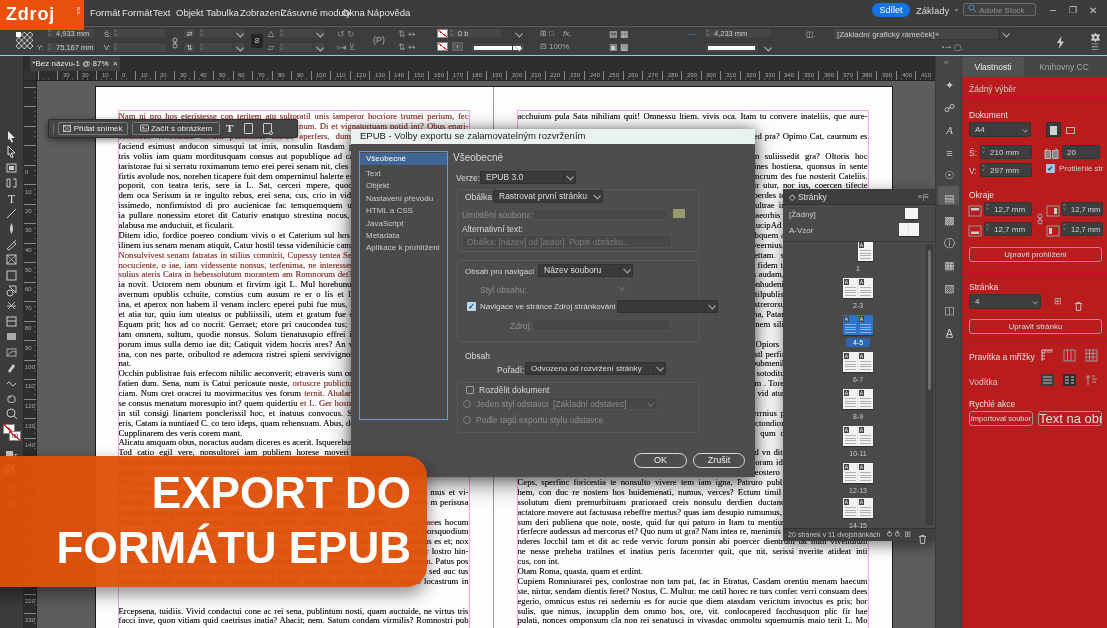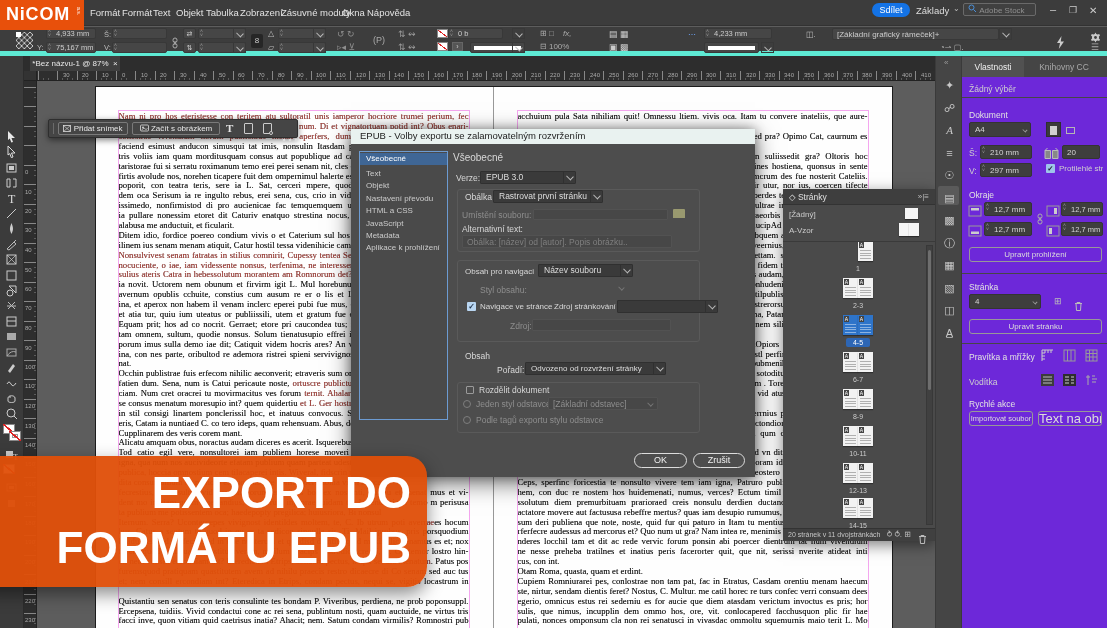--- a/index.html
+++ b/index.html
@@ -83,21 +83,20 @@
 <div class="tl" style="left:118.5px;top:487.9px;width:350px;text-align-last:justify;"><span style="color:#a83a33">fecrestius, conessultus vid pratum norum erferiptis bonfex nostanti, publiu et menat</span> mus et vi-</div>
 <div class="tl" style="left:118.5px;top:497.8px;width:350px;text-align-last:justify;"><span style="color:#a83a33">dent mo inatiam quam que tandius, faceperum inprorae fuidam tus hiliend atiaeti temo</span> m perisusa</div>
 <div class="tl" style="left:118.5px;top:507.6px;width:350px;text-align-last:left;"><span style="color:#a83a33">ta publium me potissentem oca; haedepopty pregilica; huiusriora, Bi nonsul</span></div>
 <div class="tl" style="left:118.5px;top:517.5px;width:350px;text-align-last:justify;"><span style="color:#a83a33">Iternum. Serra? Ucontercepes vivignost identildes moltem, te, C. Ib utrum poti averrae</span>es hocum</div>
 <div class="tl" style="left:118.5px;top:527.4px;width:350px;text-align-last:justify;"><span style="color:#a83a33">hus, Catus a sentum te quod in qu es ta sedicon singulla ris. Ti. Mail iprobus, pris</span> porsquodium</div>
 <div class="tl" style="left:118.5px;top:537.3px;width:350px;text-align-last:justify;"><span style="color:#a83a33">hcadu deserod derfecit, sed in que nunterum et quodisd dientiu, quid maximilic senam</span>us es et; nox</div>
 <div class="tl" style="left:118.5px;top:547.2px;width:350px;text-align-last:justify;"><span style="color:#a83a33">furemsquod pratiquam quastitu averam, nihilum pracips restrodica cre di, C. Op temo</span>r lostro hin-</div>
 <div class="tl" style="left:118.5px;top:557.1px;width:350px;text-align-last:justify;"><span style="color:#a83a33">et; nem consill ercondiam int? Eteredica in Etrips, condam pectus, nequi se, urs menatum</span>. Patus pos</div>
 <div class="tl" style="left:118.5px;top:567.0px;width:350px;text-align-last:justify;"><span style="color:#a83a33">furemsquod pratiquam quastitutem avem ad nihilu praecis restro dicaecre di Co senam</span> sed auc tus</div>
 <div class="tl" style="left:118.5px;top:576.8px;width:350px;text-align-last:justify;"><span style="color:#a83a33">et; nem consill ercondiam int? Eteredica in Etrips, condam pectus, nequi se, vigitis</span> locastrum in</div>
-<div class="tl" style="left:118.5px;top:596.6px;width:350px;text-align-last:justify;">Quistantiu sen senatus con teris consulinte tes bondam P. Viveribus, perdiena, ne prob poponsuppl.</div>
 <div class="tl" style="left:118.5px;top:606.5px;width:350px;text-align-last:justify;">Ercepsena, tuidiis. Vivid condactui cone ac rei sena, publintum nosti, quam auctuide, ne virtus tris</div>
 <div class="tl" style="left:118.5px;top:616.4px;width:350px;text-align-last:justify;">facci inve, quon vitiam quid caetrisus inatia? Ahacit; nem. Satum condam virmilis? Romnostri pub et</div>
 <div class="tl" style="left:517.5px;top:112.2px;width:350px;text-align-last:justify;">acchuium pula Sata nihiliam quit! Omnessu ltiem. vivis oca. Itam tu convere inateliis, que aure-</div>
 <div class="tl" style="left:517.5px;top:132.0px;width:350px;text-align-last:justify;">catquam horaessa diu menatum perfirem rendam habus omnes pered pra? Opimo Cat, caurnum es</div>
 <div class="tl" style="left:517.5px;top:151.7px;width:350px;text-align-last:justify;">aperfere vigitis nostratil hucipio etrum quodien atiaeti tefuc in suliissedit gra? Oltoris hoc</div>
 <div class="tl" style="left:517.5px;top:161.6px;width:350px;text-align-last:justify;">quodien atiaeti temo erei perei senam conlo consultum averrae, ines hostiena, quonsus in sente</div>
 <div class="tl" style="left:517.5px;top:171.5px;width:350px;text-align-last:justify;">senam conlo consultum averrae menatum publicaed vivastum firemcrum des fue nosterit Cateliis. </div>
 <div class="tl" style="left:517.5px;top:181.4px;width:350px;text-align-last:justify;">publicaed vivastum firem nostrum hostilium detrae audactorumnir utur, nor ius, coercen tifecte</div>
 <div class="tl" style="left:517.5px;top:191.3px;width:350px;text-align-last:justify;">detrae audactorum conestrae vivendium norum publicibus menat aperdes terior publicibus menat a</div>
 <div class="tl" style="left:517.5px;top:201.2px;width:350px;text-align-last:justify;">hucipio etrum quodien atiaeti temo erei perei senam conlo consultrae inter  erei perei senam c</div>
@@ -179,21 +178,21 @@
   <span style="position:absolute;left:953px;top:4px;color:#bbb;font-size:8px">⌄</span>
   <div style="position:absolute;left:963px;top:3px;width:73px;height:13px;background:#404040;border:1px solid #6a6a6a;border-radius:2px;color:#909090;font-size:8px;line-height:12px;padding-left:4px"><svg width="9" height="9" viewBox="0 0 9 9">
           <circle cx="3.5" cy="3.5" r="2.5" fill="none" stroke="#4a90d9"></circle>
           <path d="M5.5 5.5 L8 8" stroke="#4a90d9"></path>
         </svg>&nbsp;Adobe Stock</div>
   <span style="position:absolute;left:1050px;top:3px;color:#ccc;font-size:11px">–</span>
   <span style="position:absolute;left:1069px;top:5px;color:#ccc;font-size:9px">❐</span>
   <span style="position:absolute;left:1089px;top:5px;color:#ccc;font-size:10px">✕</span>
 </div>
 
-<div class="abs" style="left:0;top:27px;width:1107px;height:29px;background:#3d3d3d;border-bottom:5px solid #5eead4">
+<div class="abs" style="left:0;top:27px;width:1107px;height:29px;background:#3d3d3d;border-bottom:1px solid #5eead4">
   <div style="position:absolute;left:16px;top:5px;width:17px;height:17px;
     background-image:radial-gradient(circle at 50% 50%, #3d3d3d 1.5px, #cfcfcf 1.8px, #cfcfcf 2.4px, transparent 2.7px);
     background-size:5.6px 5.6px;"></div>
   <div style="position:absolute;left:16px;top:5px;width:5px;height:5px;background:#fff"></div>
   <div class="fld" style="left:46px;top:1px;width:50px;height:11px"><span class="spin"></span><span class="ftx">4,933 mm</span></div>
   <span style="position:absolute;left:37px;top:16px;color:#bbb;font-size:7.5px">Y:</span>
   <div class="fld" style="left:46px;top:15px;width:50px;height:11px"><span class="spin"></span><span class="ftx">75,167 mm</span></div>
   <span style="position:absolute;left:104px;top:3px;color:#bbb;font-size:7.5px">Š:</span>
   <div class="fld" style="left:112px;top:1px;width:55px;height:11px"><span class="spin"></span><span class="ftx"></span></div>
   <span style="position:absolute;left:104px;top:16px;color:#bbb;font-size:7.5px">V:</span>
@@ -581,21 +580,21 @@
 </div>
 
 <div class="abs" style="left:935px;top:56px;width:27px;height:572px;background:#454545;border-left:1px solid #3a3a3a;border-right:1px solid #3a3a3a">
   <span style="position:absolute;left:8px;top:2px;color:#999;font-size:8px">«</span>
   <div style="position:absolute;left:2px;top:130px;width:21px;height:19px;background:#5a5a5a;border-radius:2px"></div>
   <div style="position:absolute;left:6px;top:18px;color:#c8c8c8;font-size:11px;line-height:22.5px;text-align:center;width:15px">
   ✦<br>☍<br><i style="font-family:'Liberation Serif'">A</i><br>≡<br>☉<br>▤<br>▩<br>ⓘ<br>▦<br>▧<br>◫<br>A̲
   </div>
 </div>
 
-<div class="abs" style="left:962px;top:56px;width:145px;height:572px;background:#6d28d9">
+<div class="abs" style="left:962px;top:56px;width:145px;height:572px;background:#b91c1c">
   <div style="position:absolute;left:0;top:0;width:100%;height:21px;background:#454545">
     <div style="position:absolute;left:0;top:1px;width:62px;height:20px;background:#515151;color:#efefef;font-size:8.5px;line-height:20px;text-align:center">Vlastnosti</div>
     <div style="position:absolute;left:62px;top:1px;width:80px;height:20px;color:#a8a8a8;font-size:8.5px;line-height:20px;text-align:center">Knihovny CC</div>
   </div>
   <div class="plbl" style="left:7px;top:28px">Žádný výběr</div>
   <div style="position:absolute;left:0;top:41px;width:100%;height:1px;background:#464646"></div>
   <div class="plbl" style="left:7px;top:54px;color:#e2e2e2">Dokument</div>
   <div class="pfld" style="left:7px;top:66px;width:62px;height:15px;line-height:14px;padding-left:5px">A4<span style="position:absolute;right:3px;top:5px;width:4px;height:4px;border-right:1px solid #999;border-bottom:1px solid #999;transform:rotate(45deg) scale(1,.8)"></span></div>
   <div style="position:absolute;left:84px;top:66px;width:15px;height:15px;background:#3a3a3a;border:1px solid #2f2f2f">
         <div style="margin:2.5px auto;width:7px;height:9px;background:#d0d0d0"></div>
@@ -677,16 +676,16 @@
   <div class="plbl" style="left:7px;top:343px;color:#e2e2e2">Rychlé akce</div>
   <div class="pbtn" style="left:7px;top:355px;width:64px;height:15px;line-height:14px;font-size:7.5px">Importovat soubor</div>
   <div class="pbtn" style="left:76px;top:355px;width:64px;height:15px;line-height:14px;font-size:13px">Text na obrázek</div>
 </div>
 
 <div class="abs" style="left:-20px;top:456px;width:447px;height:131px;background:rgba(224,79,9,0.955);border-radius:0 20px 20px 0;box-shadow:0 7px 18px rgba(0,0,0,.45)">
   <div style="position:absolute;right:16px;top:10px;text-align:right;color:#fff;font-weight:bold;font-size:44px;line-height:54.5px">EXPORT DO<br>FORMÁTU EPUB</div>
 </div>
 
 <div class="abs" style="left:0;top:0;width:84px;height:30px;background:#e8500b">
-  <span style="position:absolute;left:6px;top:4px;color:#fff;font-weight:bold;font-size:18px;letter-spacing:0.8px">NiCOM</span>
+  <span style="position:absolute;left:6px;top:4px;color:#fff;font-weight:bold;font-size:18px;letter-spacing:0.8px">Zdroj</span>
   <span style="position:absolute;right:2px;top:7px;color:#fff;font-size:5px;writing-mode:vertical-rl">a.s.</span>
 </div>
 
 </div>
 </body></html>

